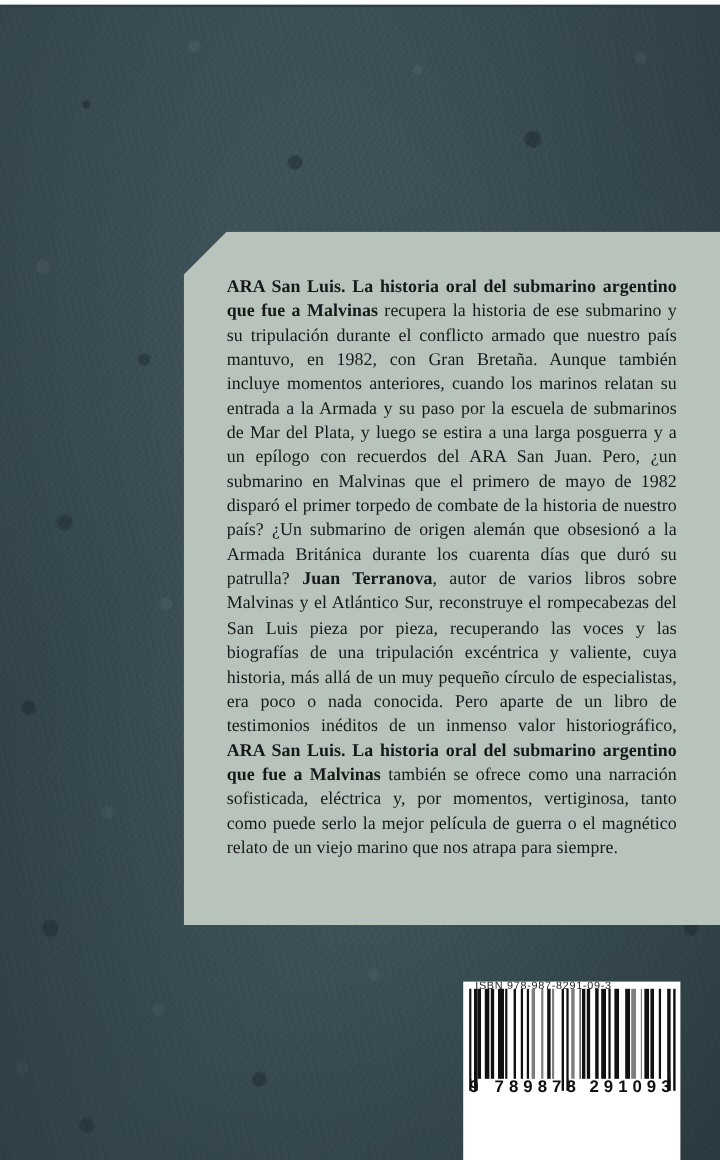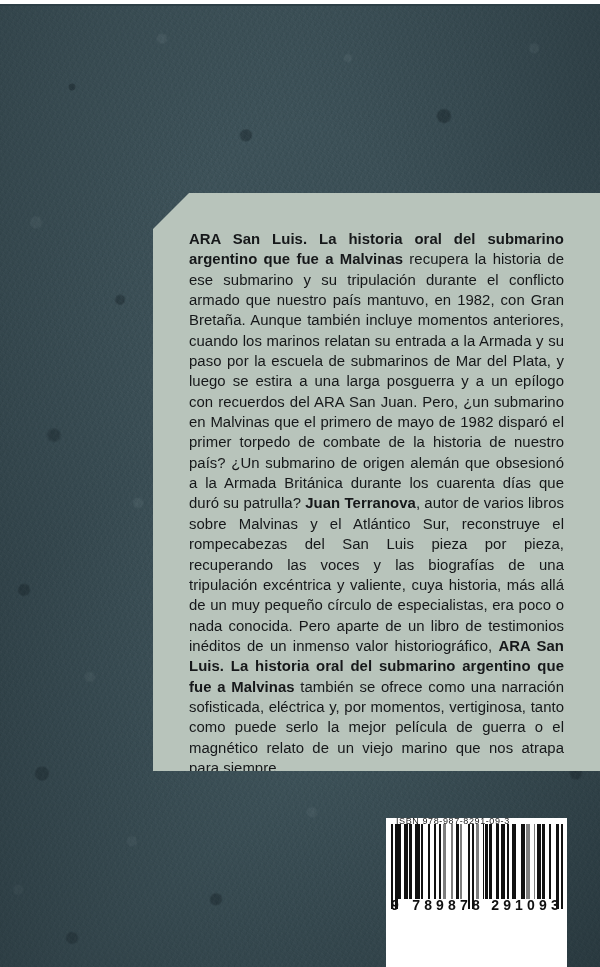--- a/index.html
+++ b/index.html
@@ -101,21 +101,21 @@
     clip-path: polygon(36px 0, 100% 0, 100% 100%, 0 100%, 0 36px);
     box-shadow: 0 1px 5px rgba(15,24,28,0.35);
   }
 
   .blurb {
     position: absolute;
     left: 36px;
     top: 36px;
     width: 375px;
     margin: 0;
-    font-family: Liberation Sans, sans-serif;
+    font-family: Liberation Serif, serif;
     font-size: 14.9px;
     line-height: 20.35px;
     color: #16181a;
     text-align: justify;
     text-justify: inter-word;
     hyphens: none;
     letter-spacing: 0.05px;
   }
   .blurb b { font-weight: bold; }
 

